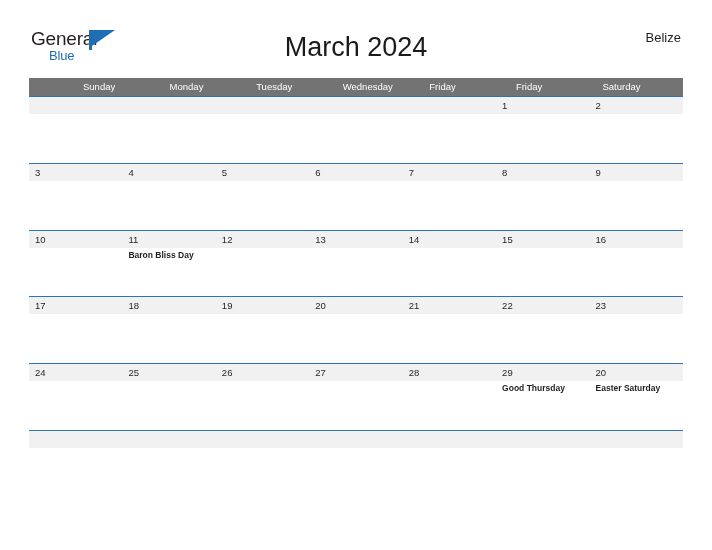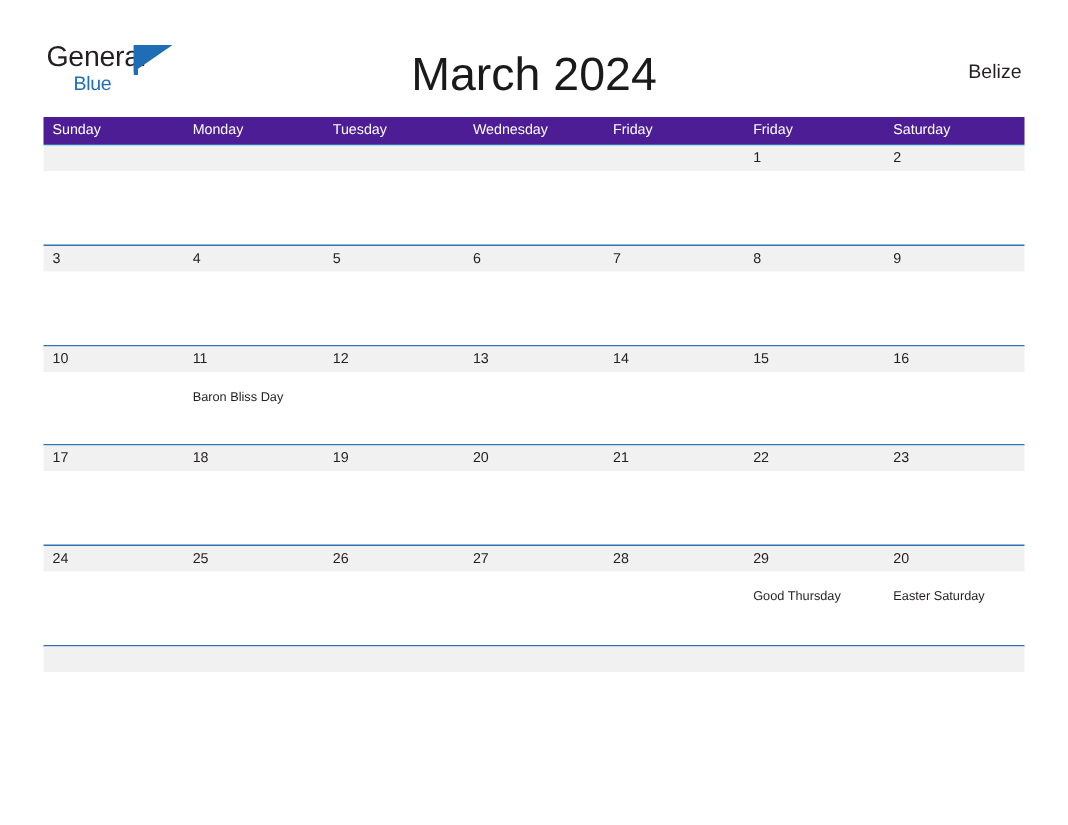--- a/index.html
+++ b/index.html
@@ -65,48 +65,49 @@
     width: 28px;
     height: 20px;
   }
 
   .title {
     position: absolute;
     left: 0;
     top: 32px;
     width: 712px;
     text-align: center;
-    font-size: 31px;
+    font-size: 27px;
     font-weight: 400;
     color: #1a1a1a;
     letter-spacing: 0px;
   }
 
   .region {
     position: absolute;
     right: 31px;
-    top: 40px;
+    top: 30px;
     font-size: 13px;
     color: #231f20;
     font-weight: 400;
   }
 
   
   .calendar {
     position: absolute;
     left: 29px;
     top: 78px;
     width: 654px;
   }
 
   .weekday-row {
     display: flex;
     width: 100%;
     height: 18px;
-    background: #4c1d95;
+    background: #737373;
+    padding-left: 48px;
   }
   .weekday-cell {
     flex: 1 1 0;
     font-size: 9.5px;
     color: #ffffff;
     line-height: 18px;
     padding-left: 6px;
     white-space: nowrap;
     overflow: hidden;
   }
@@ -152,23 +153,24 @@
     height: 17px;
     display: block;
   }
 
   .day-event {
     position: relative;
     z-index: 2;
     font-size: 8.5px;
     color: #231f20;
     line-height: 14px;
-    margin-top: 9px;
+    margin-top: 0px;
     white-space: nowrap;
     display: block;
+    font-weight: bold;
   }
 
   .day-cell.empty .day-number { color: transparent; }
 
   
   .week-row.last { height: 66.8px; }
 </style>
 </head>
 <body>
 

